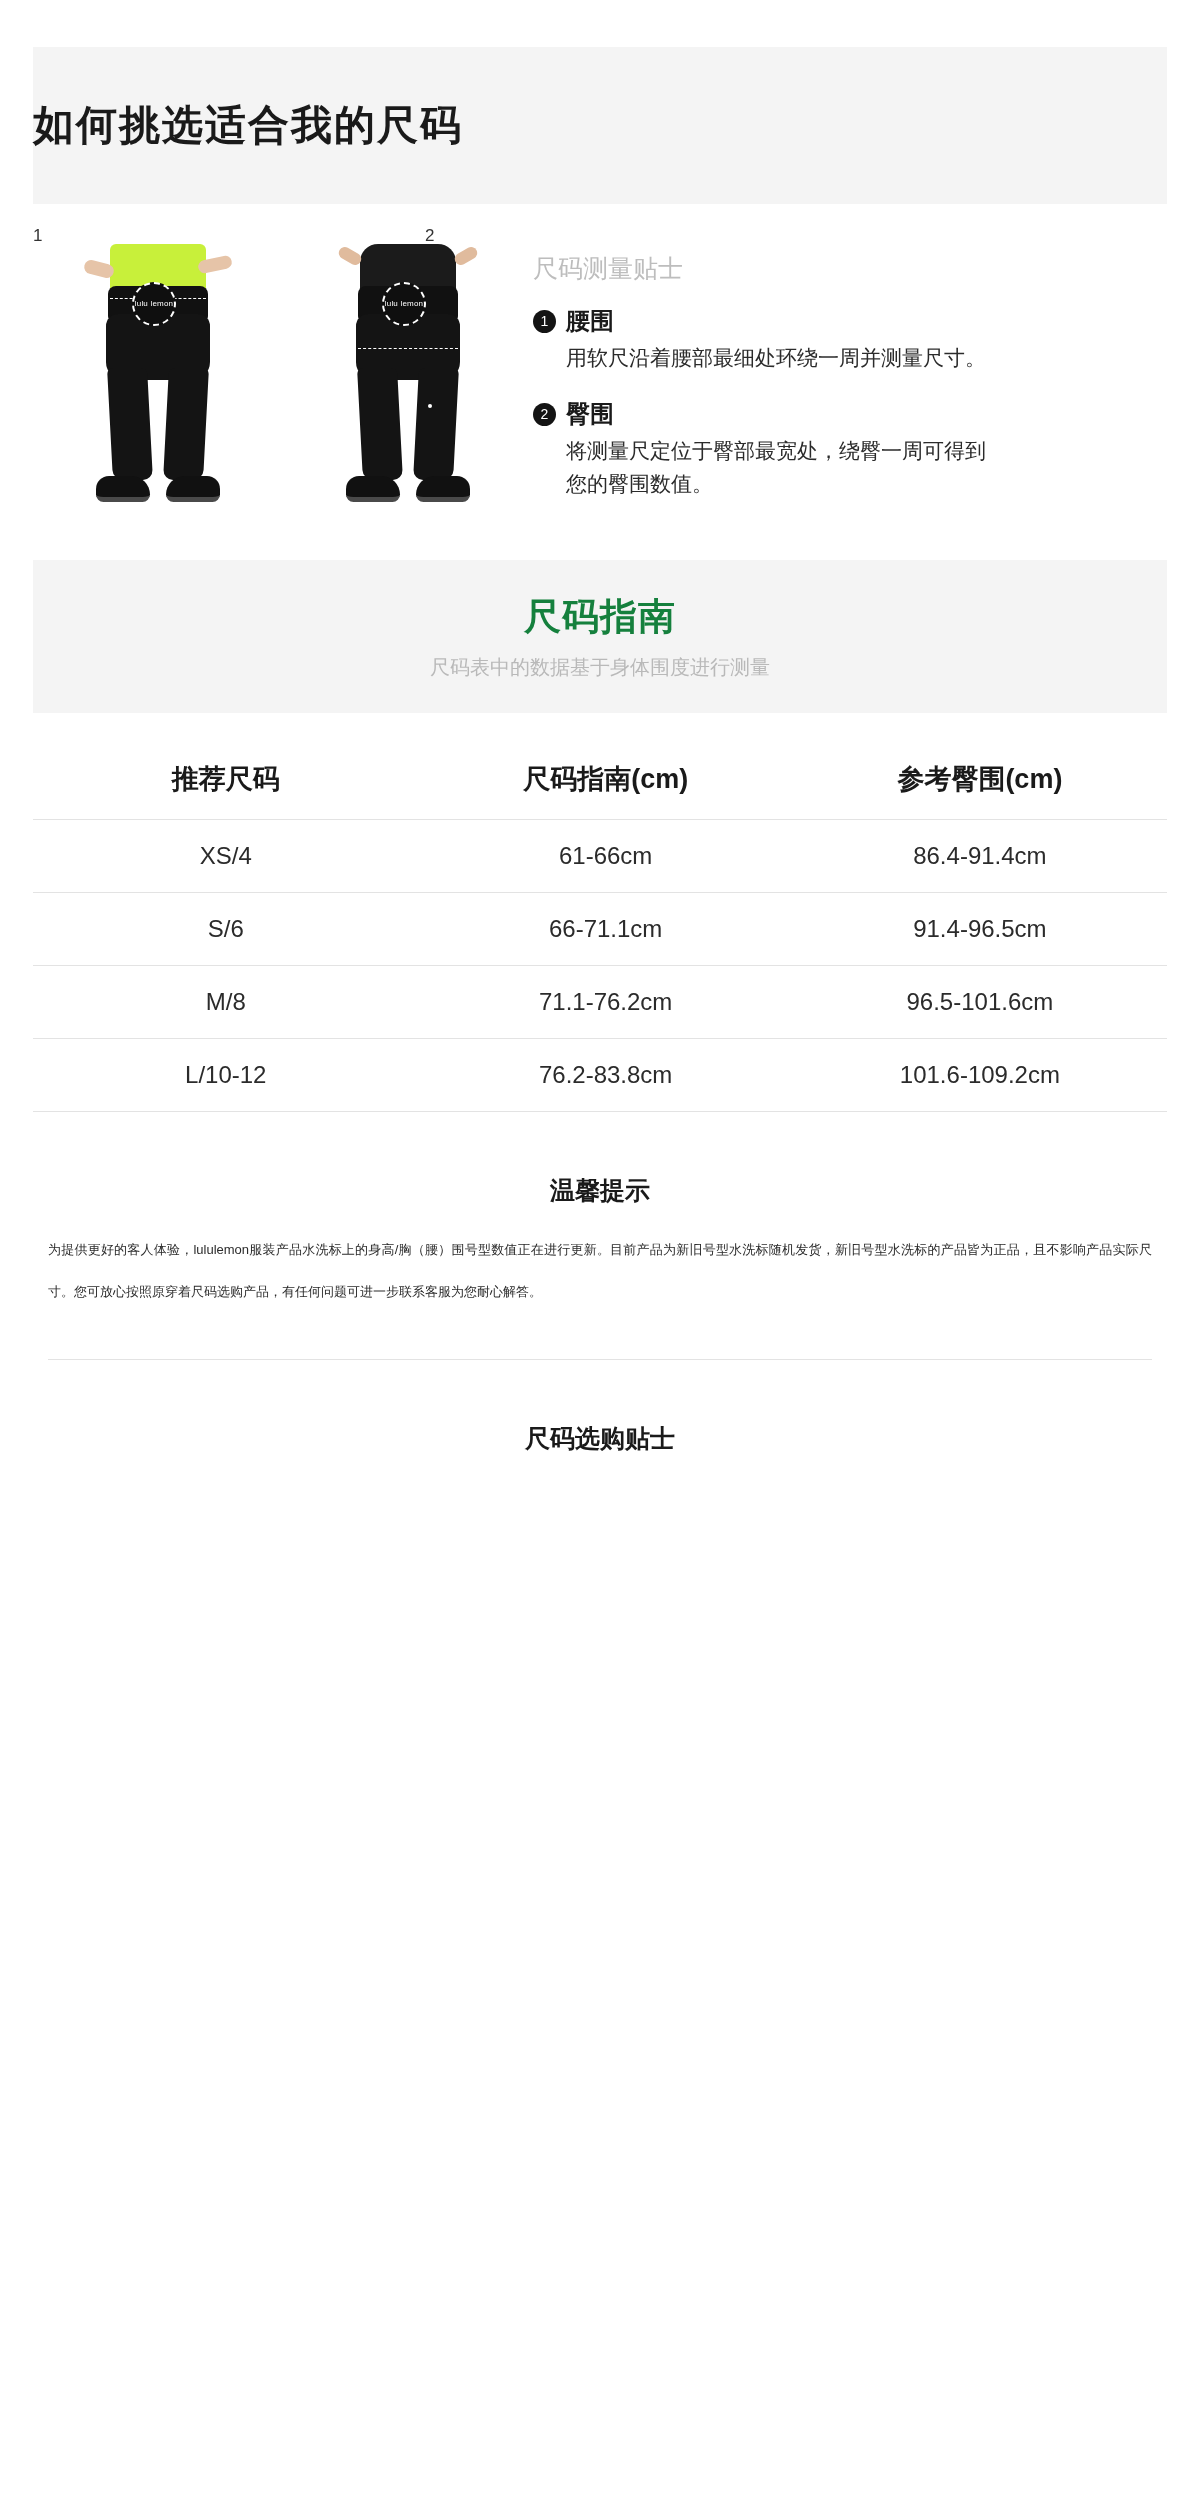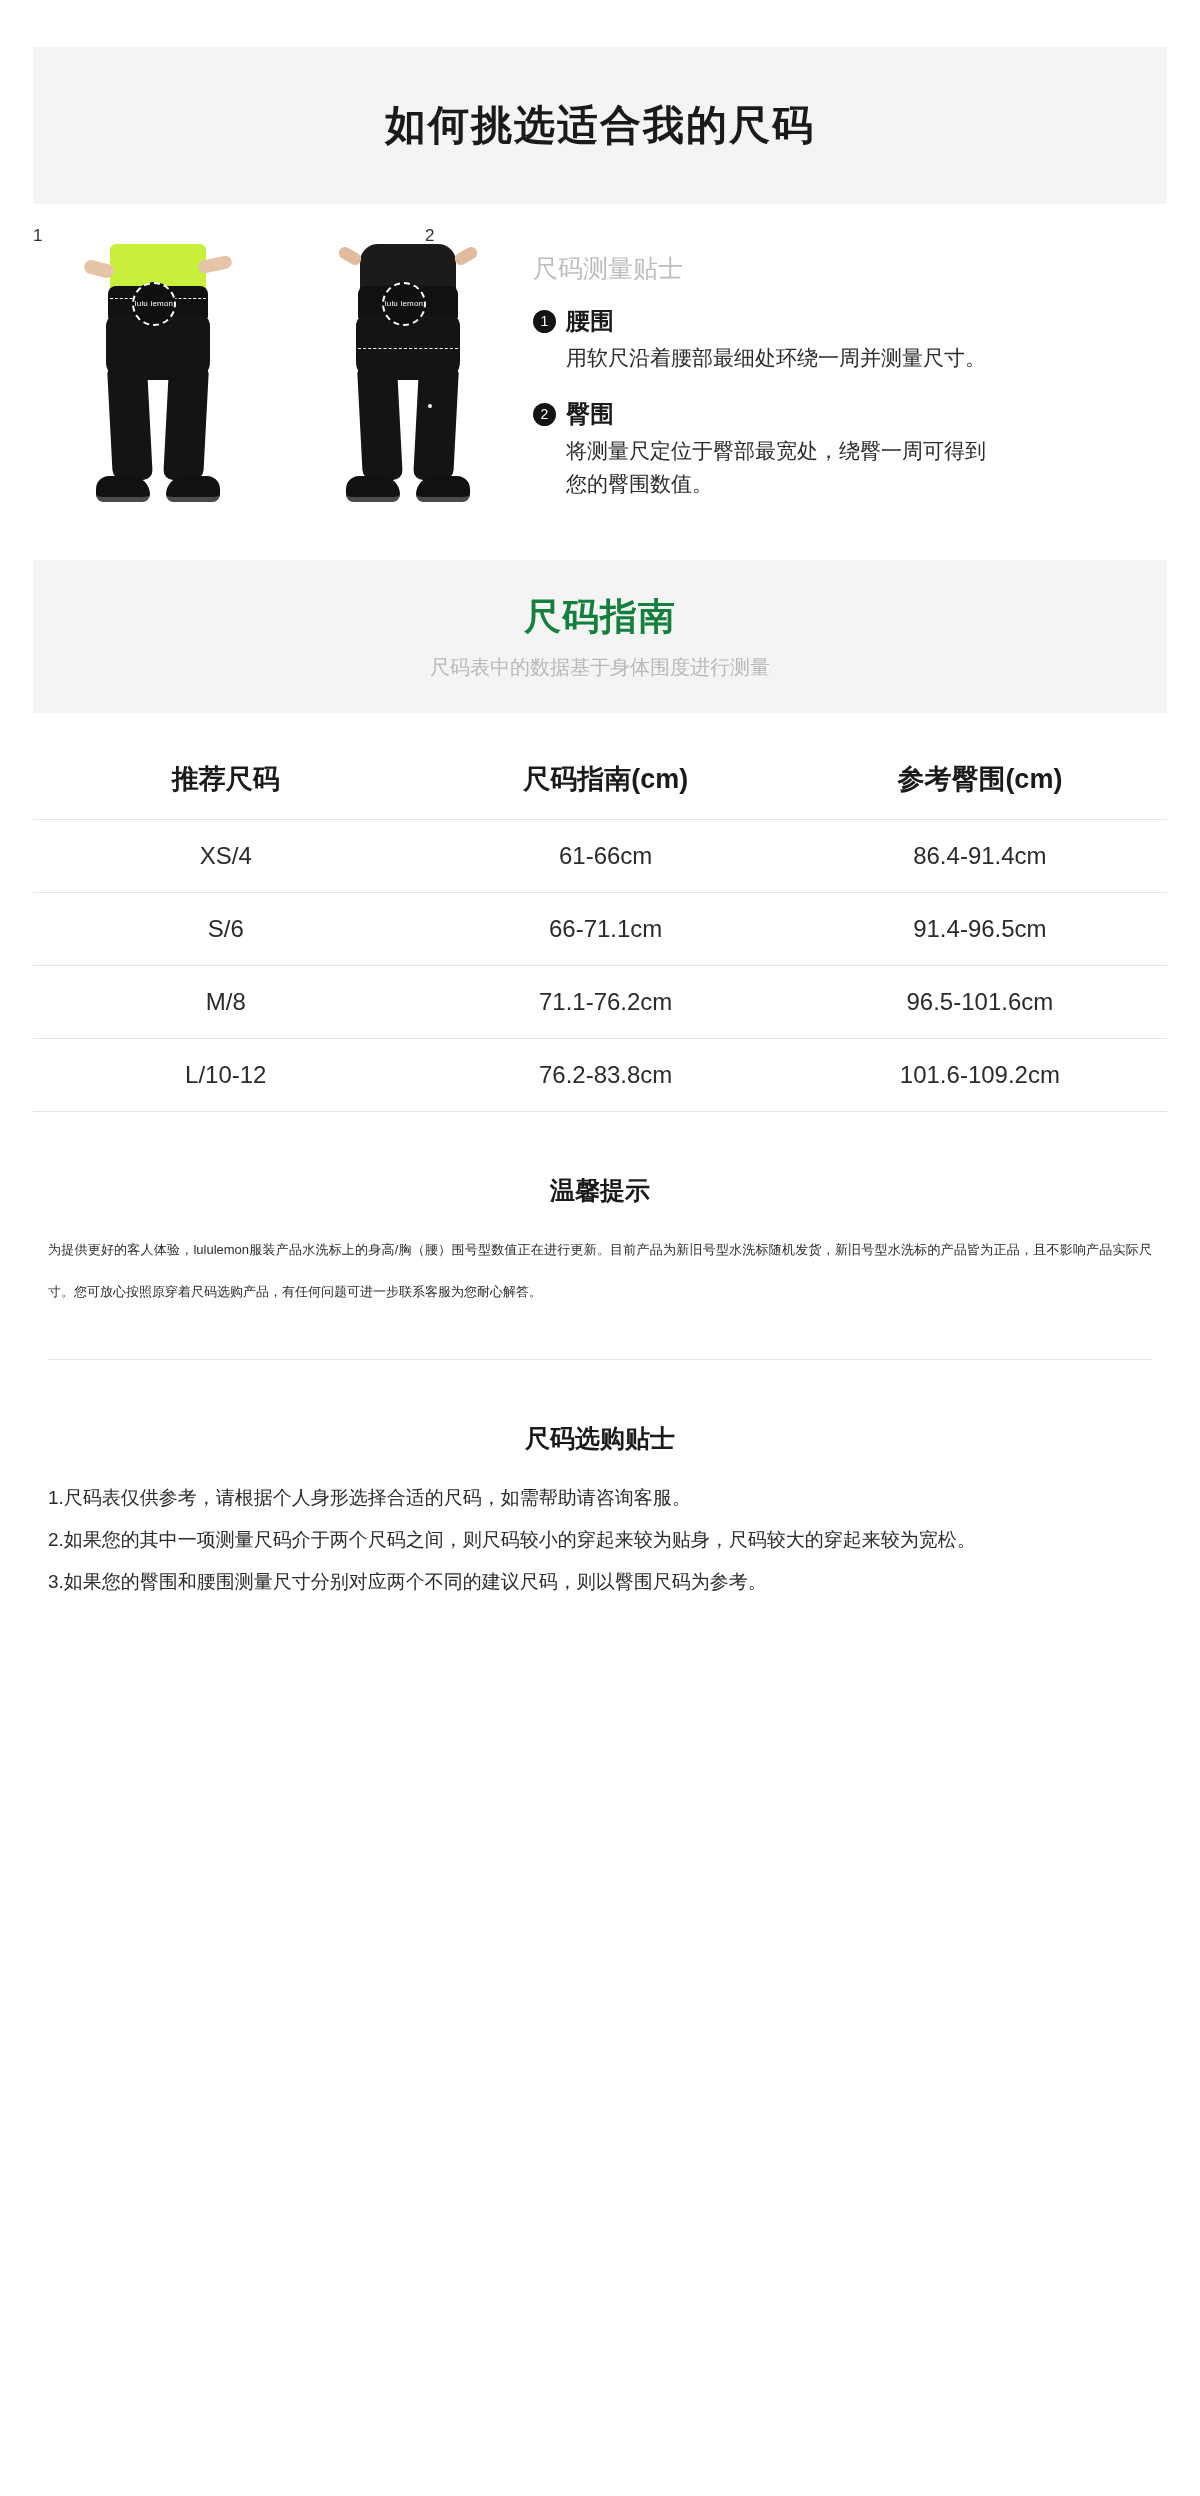--- a/index.html
+++ b/index.html
@@ -19,21 +19,21 @@
     overflow: hidden;
   }
 
   
   .banner {
     margin: 47px 33px 0 33px;
     height: 157px;
     background: #f4f4f4;
     display: flex;
     align-items: center;
-    justify-content: center;
+    justify-content: flex-start;
   }
   .banner-title {
     font-size: 41px;
     font-weight: bold;
     letter-spacing: 2px;
     color: #1a1a1a;
   }
 
   
   .measure {
@@ -408,21 +408,16 @@
       </tbody>
     </table>
   </div>
 
   <h3 class="section-heading">温馨提示</h3>
   <div class="note-body">为提供更好的客人体验，lululemon服装产品水洗标上的身高/胸（腰）围号型数值正在进行更新。目前产品为新旧号型水洗标随机发货，新旧号型水洗标的产品皆为正品，且不影响产品实际尺寸。您可放心按照原穿着尺码选购产品，有任何问题可进一步联系客服为您耐心解答。</div>
 
   <div class="divider"></div>
 
   <h3 class="section-heading">尺码选购贴士</h3>
-  <div class="list-body">
-    <p>1.尺码表仅供参考，请根据个人身形选择合适的尺码，如需帮助请咨询客服。</p>
-    <p>2.如果您的其中一项测量尺码介于两个尺码之间，则尺码较小的穿起来较为贴身，尺码较大的穿起来较为宽松。</p>
-    <p>3.如果您的臀围和腰围测量尺寸分别对应两个不同的建议尺码，则以臀围尺码为参考。</p>
-  </div>
 
   <div class="bottom-space"></div>
 
 </div>
 
 </body></html>

